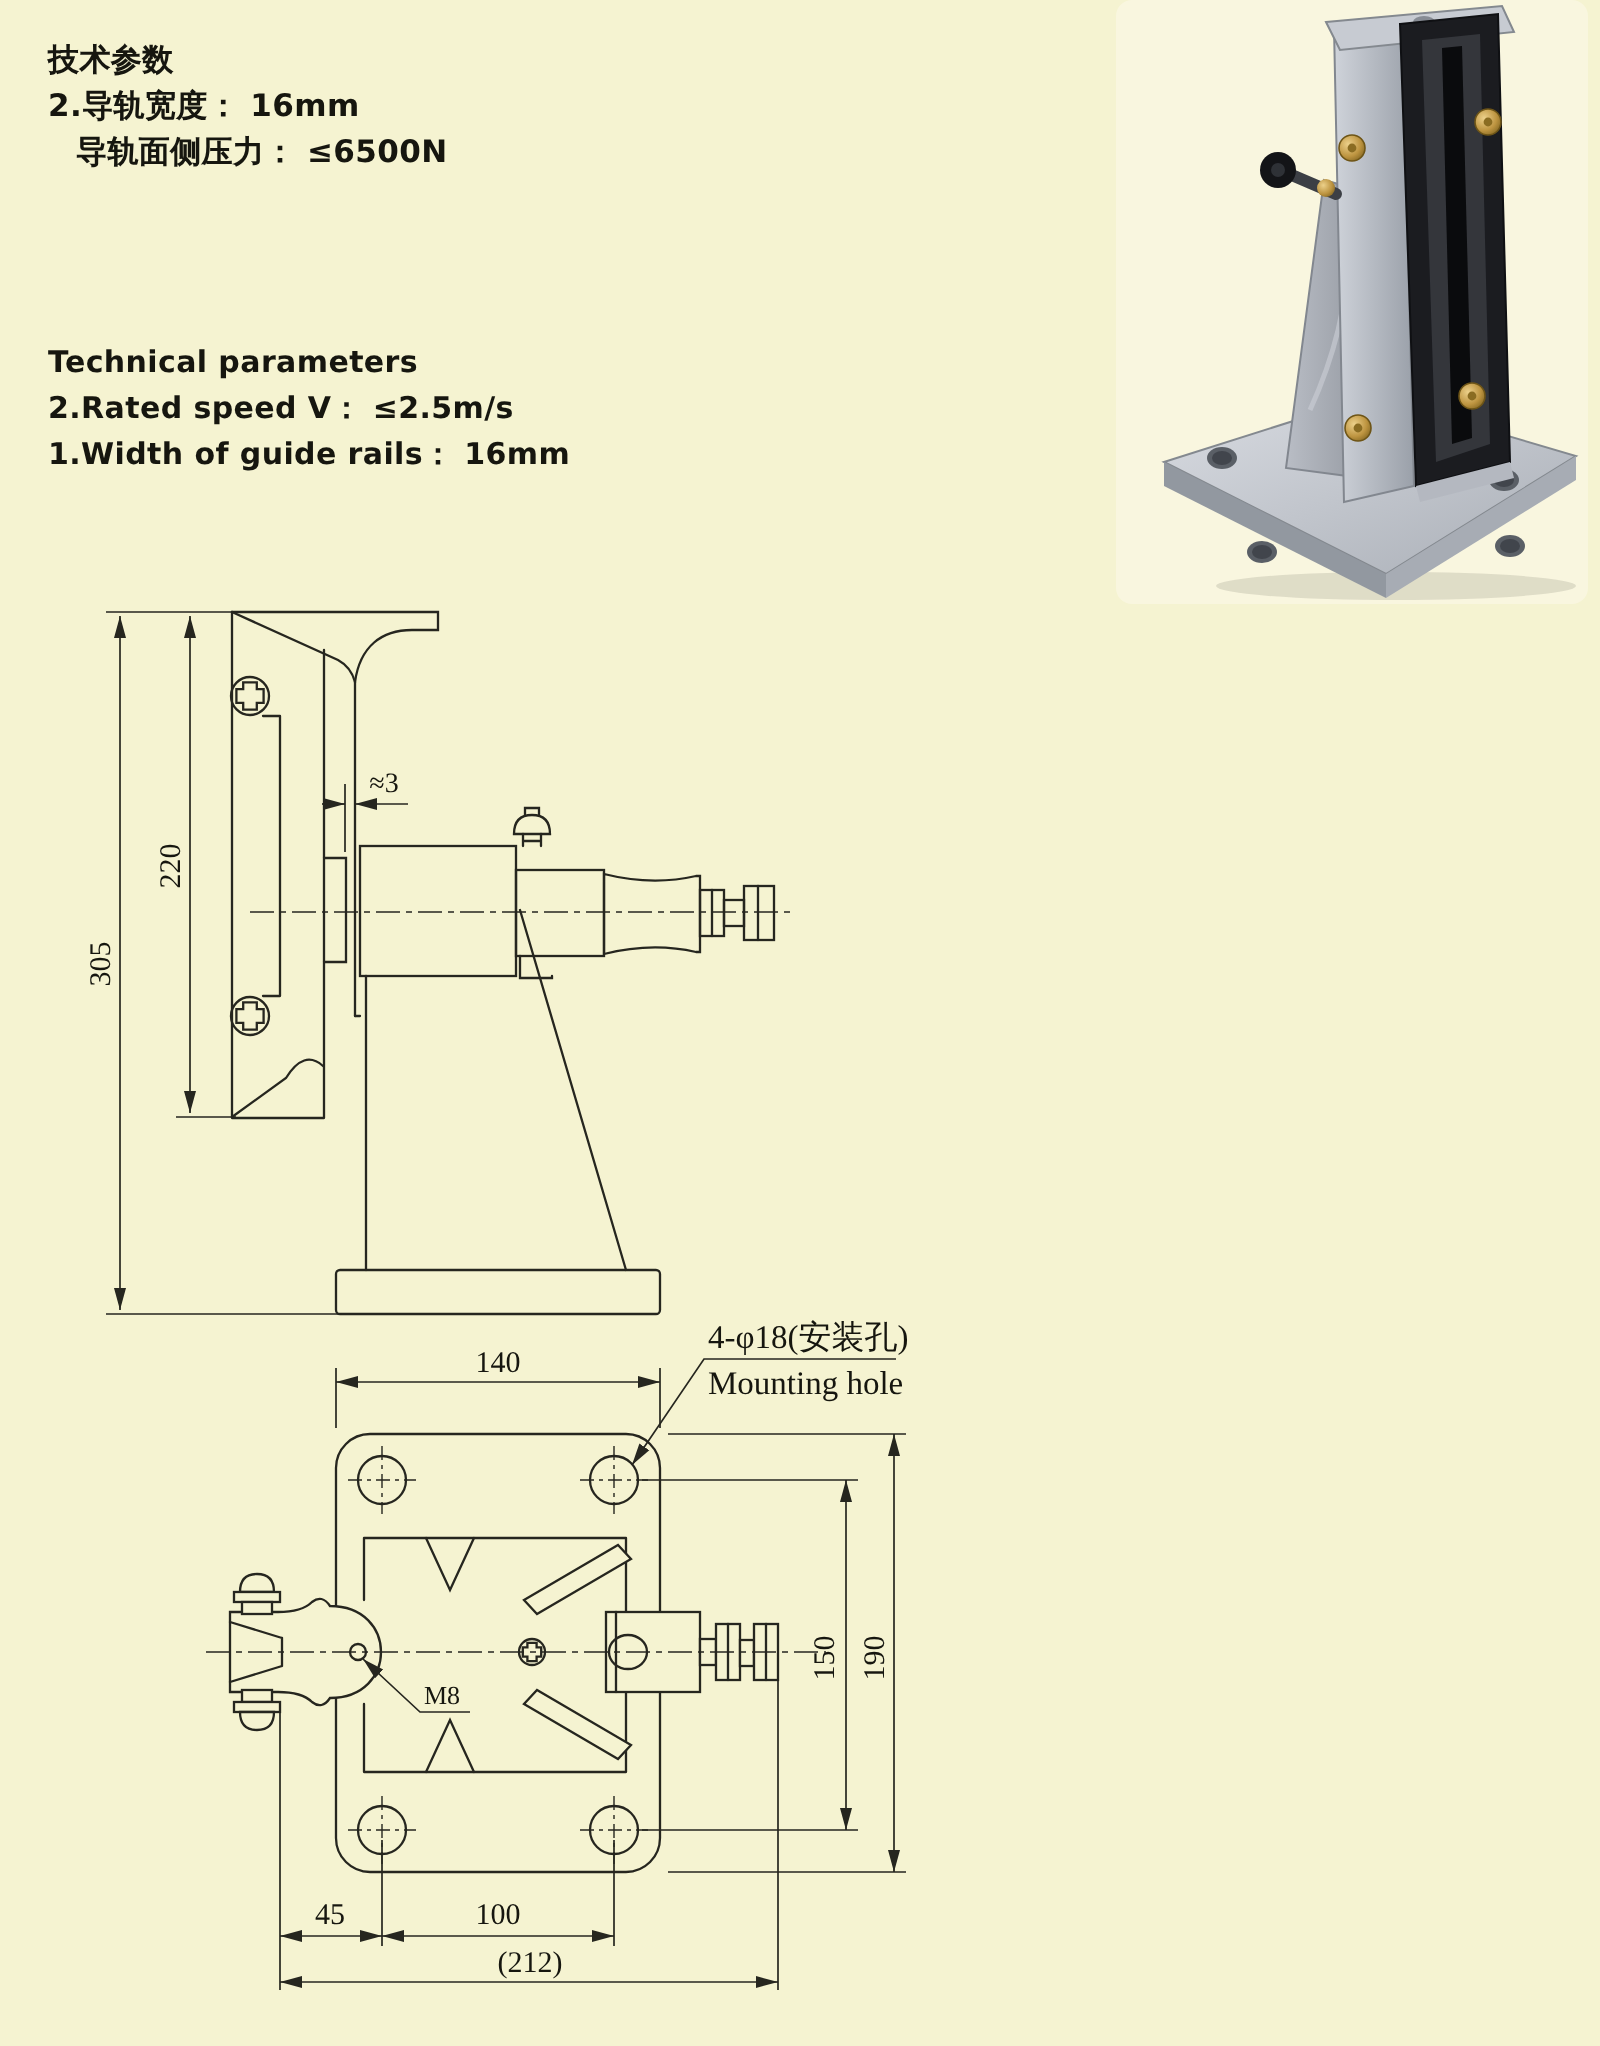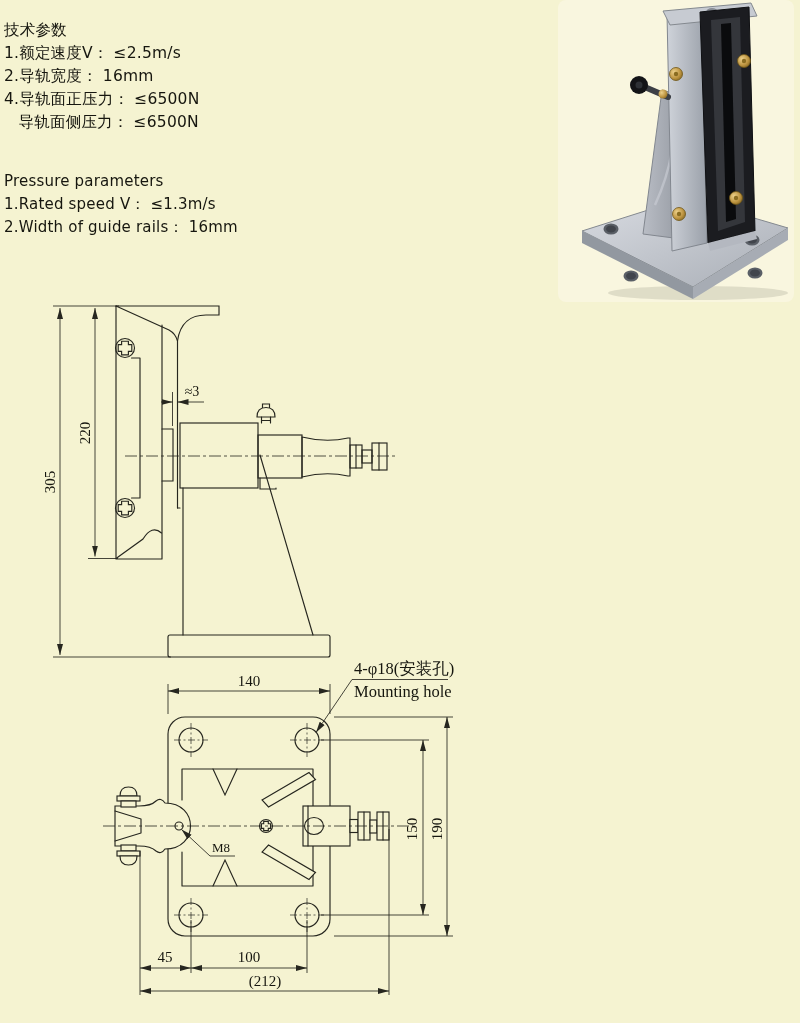--- a/index.html
+++ b/index.html
@@ -2,21 +2,21 @@
 <html><head>
 <meta charset="utf-8">
 <style>
   html,body{margin:0;padding:0;background:#e8e6c8;}
   .page{
     position:relative;width:800px;height:1023px;margin:0 auto;
     background:#f5f3d1;overflow:hidden;
     font-family:"DejaVu Sans","Liberation Sans",sans-serif;
     color:#16160f;
   }
-  .specs{position:absolute;left:4px;font-size:15.5px;line-height:23px;letter-spacing:0.2px;}
+  .specs{position:absolute;left:24px;font-size:15.5px;line-height:23px;letter-spacing:0.2px;font-weight:bold;}
   .specs-cn{top:19px;}
   .specs-en{top:170px;font-size:15px;}
   .spec-line.indent{padding-left:14px;text-align:center;}
   .photo-wrap{position:absolute;left:558px;top:0;width:236px;height:302px;margin:0;}
   .view{position:absolute;}
   .side-view{left:40px;top:295px;width:400px;height:380px;}
   .top-view{left:95px;top:653px;width:380px;height:368px;}
   svg{overflow:visible;display:block;}
   svg text{font-family:"Liberation Serif","DejaVu Serif",serif;font-size:15px;fill:#16160f;}
   text.big{font-size:16.5px;}
@@ -27,30 +27,28 @@
   .cl{stroke:#26261f;stroke-width:0.8;fill:none;stroke-dasharray:12 3 3 3;}
   .clh{stroke:#26261f;stroke-width:0.7;fill:none;stroke-dasharray:7 2.5 2 2.5;}
 </style>
 </head>
 <body>
 
 <div class="page">
 
   <section class="specs specs-cn">
     <div class="spec-line">技术参数</div>
-    <div class="spec-line">1.额定速度V： ≤2.5m/s</div>
     <div class="spec-line">2.导轨宽度： 16mm</div>
-    <div class="spec-line">4.导轨面正压力： ≤6500N</div>
     <div class="spec-line indent">导轨面侧压力： ≤6500N</div>
   </section>
 
   <section class="specs specs-en">
-    <div class="spec-line">Pressure parameters</div>
-    <div class="spec-line">1.Rated speed V： ≤1.3m/s</div>
-    <div class="spec-line">2.Width of guide rails： 16mm</div>
+    <div class="spec-line">Technical parameters</div>
+    <div class="spec-line">2.Rated speed V： ≤2.5m/s</div>
+    <div class="spec-line">1.Width of guide rails： 16mm</div>
   </section>
 
   <figure class="photo-wrap">
     <svg viewBox="0 0 236 302" width="236" height="302">
       <defs>
         <linearGradient id="gTop" x1="0" y1="0" x2="1" y2="1">
           <stop offset="0" stop-color="#d9dce2"></stop>
             <stop offset="1" stop-color="#a9aeb6"></stop>
         </linearGradient>
         <linearGradient id="gCol" x1="0" y1="0" x2="1" y2="0">

